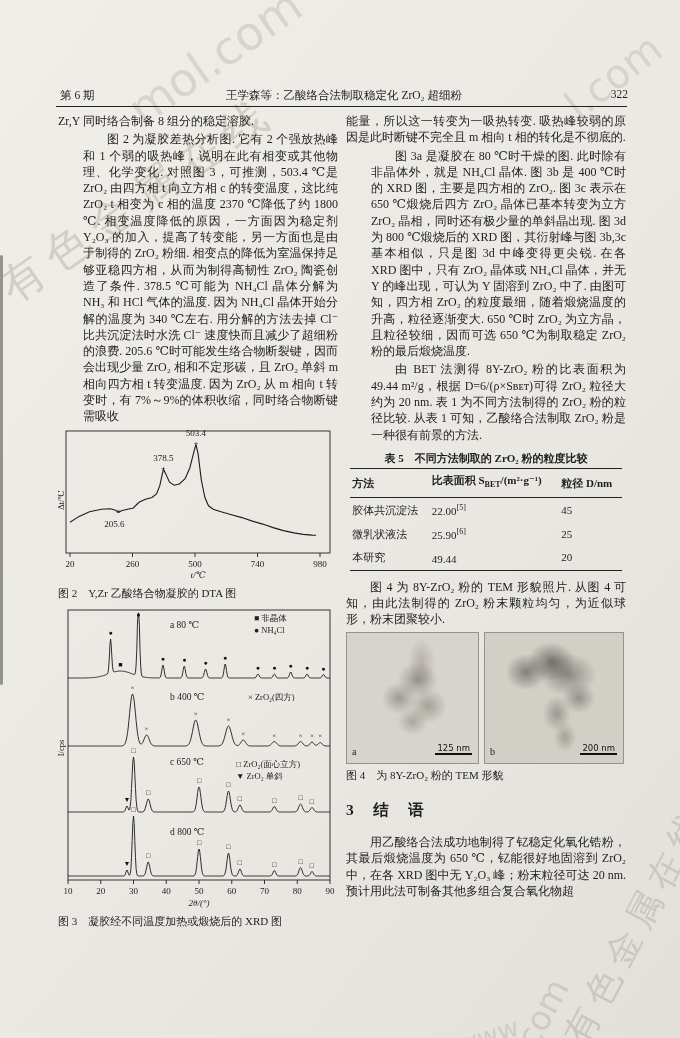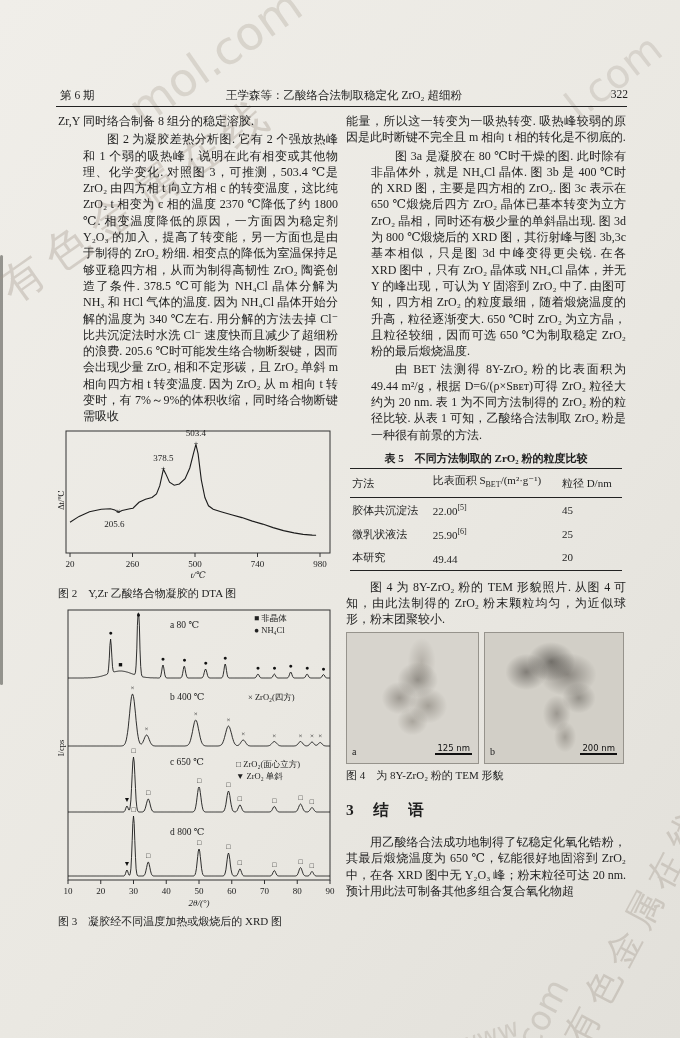--- a/index.html
+++ b/index.html
@@ -24,21 +24,21 @@
   .cols{position:absolute;left:58px;top:113px;width:568px;display:flex;gap:8px;z-index:2;}
   .col{width:280px;font-size:12px;line-height:16.3px;text-align:justify;}
   p{margin:0;}
   .indent{text-indent:24px;}
   .sp{margin-top:2px;margin-left:25px;}
   .fig-caption{text-align:left;font-size:11px;margin:3px 0 7px;}
   svg{display:block;}
   .tbl-title{text-align:center;font-size:11px;font-weight:600;margin:7px 0 2px;}
   table{border-collapse:collapse;margin:0 auto 8px;font-size:11px;width:97%;}
   table{border-top:1.5px solid #222;border-bottom:1.5px solid #222;}
-  th{border-bottom:1px solid #222;font-weight:normal;padding:3px 2px;}
+  th{border-bottom:1px solid #222;font-weight:bold;padding:3px 2px;}
   td{padding:2.5px 2px;text-align:left;}
   sub.bet{font-size:8px;}
   sup.ref{font-size:8px;}
   .tem-row{display:flex;gap:5px;margin-top:5px;}
   .tem{position:relative;height:132px;border:1px solid #96938c;box-sizing:border-box;}
   .tem-a{width:133px;background:
     radial-gradient(30px 26px at 54% 36%, rgba(88,83,75,.5), rgba(88,83,75,0) 68%),
     radial-gradient(26px 24px at 40% 50%, rgba(92,86,78,.45), rgba(92,86,78,0) 68%),
     radial-gradient(28px 26px at 62% 56%, rgba(96,90,80,.42), rgba(96,90,80,0) 68%),
     radial-gradient(22px 20px at 50% 68%, rgba(104,98,88,.4), rgba(104,98,88,0) 70%),

